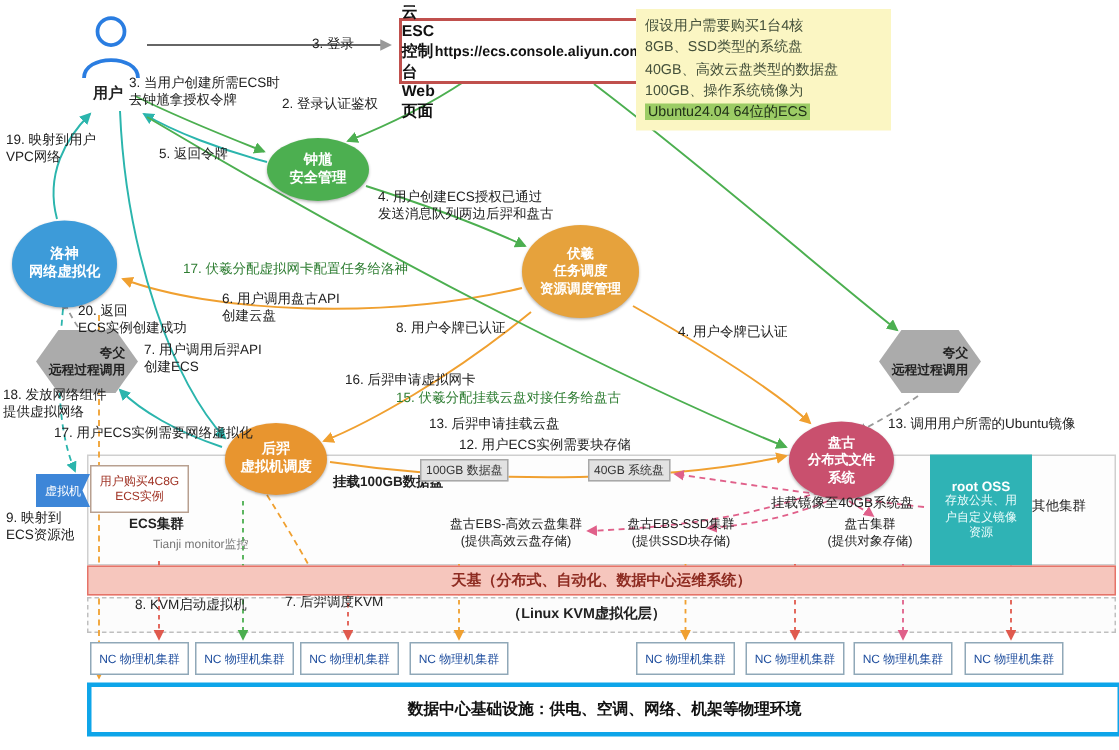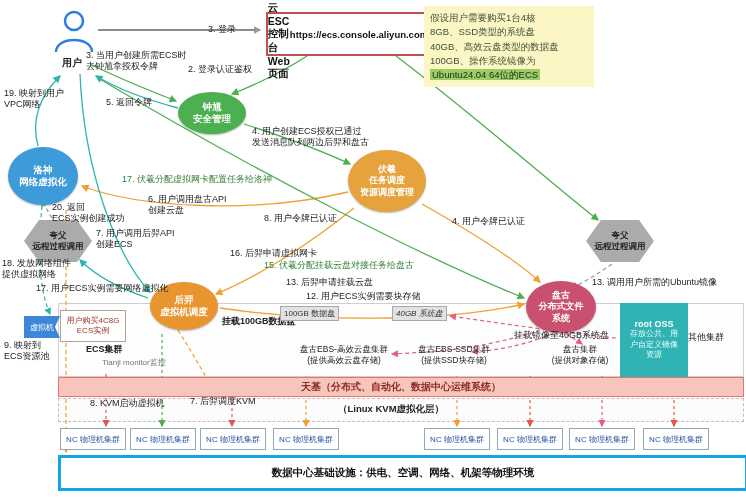--- a/index.html
+++ b/index.html
@@ -1,20 +1,20 @@
 <!DOCTYPE html>
 <html><head>
 <meta charset="utf-8">
 <style>
   html,body{margin:0;padding:0;background:#ededed;}
   .stage{position:relative;width:746px;height:500px;background:#ffffff;font-family:"Liberation Sans",sans-serif;overflow:hidden;}
   .lbl{position:absolute;font-size:9px;color:#222;line-height:1.2;white-space:pre-line;z-index:4;}
   .bold{font-weight:bold;}
   .node{position:absolute;border-radius:50%;color:#fff;font-weight:bold;display:flex;align-items:center;justify-content:center;text-align:center;white-space:pre-line;z-index:4;font-size:9.5px;line-height:1.25;box-shadow:0 1px 2px rgba(0,0,0,.3);}
-  .kuafu{position:absolute;width:68px;height:42px;background:#ababab;color:#222;font-weight:bold;font-size:8.5px;display:flex;align-items:center;justify-content:center;text-align:center;white-space:pre-line;z-index:4;clip-path:polygon(22% 0,78% 0,100% 50%,78% 100%,22% 100%,0 50%);line-height:1.25;}
+  .kuafu{position:absolute;width:68px;height:42px;background:#ababab;color:#222;font-weight:bold;font-size:8.5px;display:flex;align-items:center;justify-content:center;text-align:right;white-space:pre-line;z-index:4;clip-path:polygon(22% 0,78% 0,100% 50%,78% 100%,22% 100%,0 50%);line-height:1.25;}
   .console-box{position:absolute;left:266px;top:12px;width:160px;height:40px;background:#fff;border:2px solid #c0504d;display:flex;flex-direction:row;align-items:center;justify-content:center;z-index:4;}
   .console-title{font-size:10.5px;font-weight:bold;color:#111;}
   .console-url{font-size:9.5px;font-weight:bold;color:#111;}
   .note{position:absolute;left:424px;top:6px;width:158px;background:#fbf6c3;padding:5px 6px;z-index:4;font-size:9.5px;line-height:1.5;color:#44503a;white-space:pre-line;}
   .note .hl{background:#9ccc65;color:#203018;padding:0 2px;}
   .band{position:absolute;left:58px;top:303px;width:684px;height:72px;background:#fdfdfd;border:1px solid #cfcfcf;z-index:1;}
   .tag{position:absolute;background:#e2e2e2;border:1px solid #a8a8a8;color:#333;font-size:8px;padding:1px 3px;z-index:4;}
   .cluster{position:absolute;font-size:8.5px;color:#222;text-align:center;white-space:pre-line;line-height:1.3;z-index:4;}
   .oss{position:absolute;left:620px;top:303px;width:64px;height:70px;background:#2fb3b5;z-index:4;display:flex;flex-direction:column;align-items:center;justify-content:center;text-align:center;padding:2px;}
   .oss-title{font-size:9px;font-weight:bold;color:#ffffff;}
@@ -151,21 +151,21 @@
 ECS资源池</div>
   <div class="lbl" style="left:190px;top:396px;">7. 后羿调度KVM</div>
   <div class="lbl" style="left:90px;top:398px;">8. KVM启动虚拟机</div>
 
   <div class="band"></div>
   <div class="vm-tag">虚拟机</div>
   <div class="user-ecs">用户购买4C8G
 ECS实例</div>
   <div class="lbl bold" style="left:222px;top:316px;">挂载100GB数据盘</div>
   <div class="tag" style="left:280px;top:306px;">100GB 数据盘</div>
-  <div class="tag" style="left:392px;top:306px;font-style:italic;">40GB 系统盘</div>
+  <div class="tag" style="left:392px;top:306px;">40GB 系统盘</div>
   <div class="lbl" style="left:514px;top:330px;">挂载镜像至40GB系统盘</div>
   <div class="lbl bold" style="left:86px;top:344px;">ECS集群</div>
   <div class="cluster" style="left:294px;top:344px;width:100px;">盘古EBS-高效云盘集群
 (提供高效云盘存储)</div>
   <div class="cluster" style="left:404px;top:344px;width:100px;">盘古EBS-SSD集群
 (提供SSD块存储)</div>
   <div class="cluster" style="left:538px;top:344px;width:84px;">盘古集群
 (提供对象存储)</div>
   <div class="oss">
     <div class="oss-title">root OSS</div>

